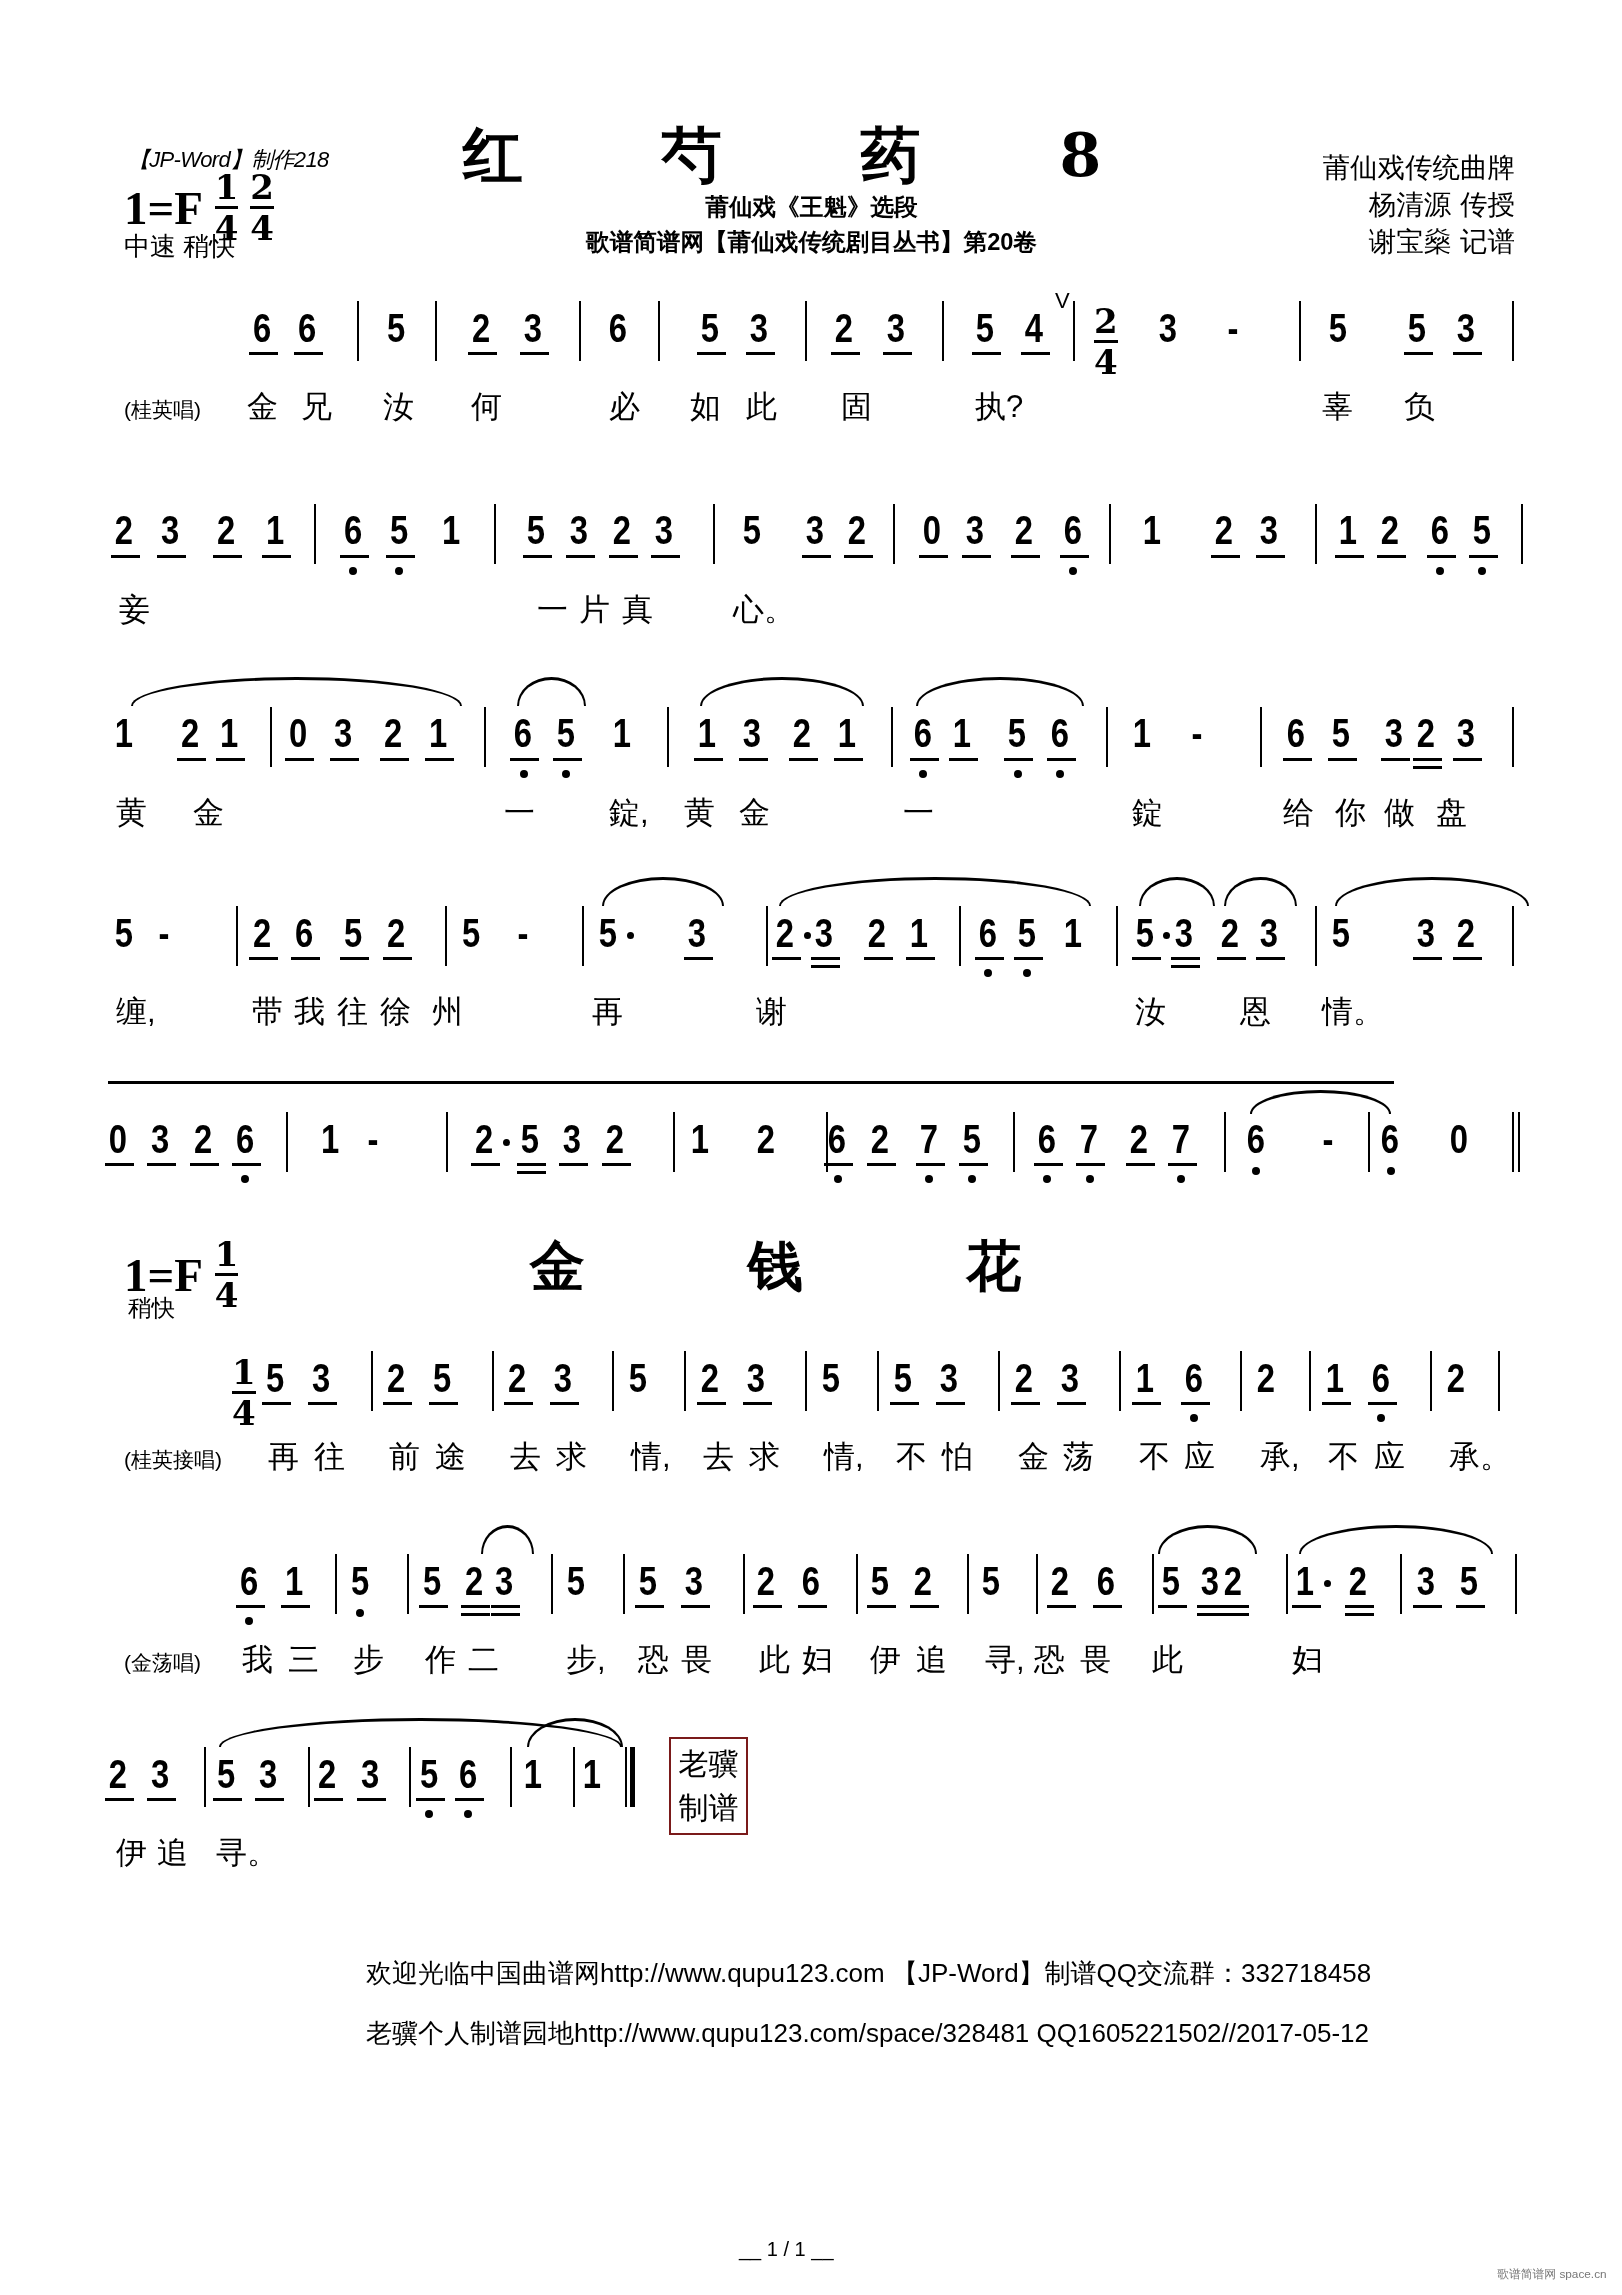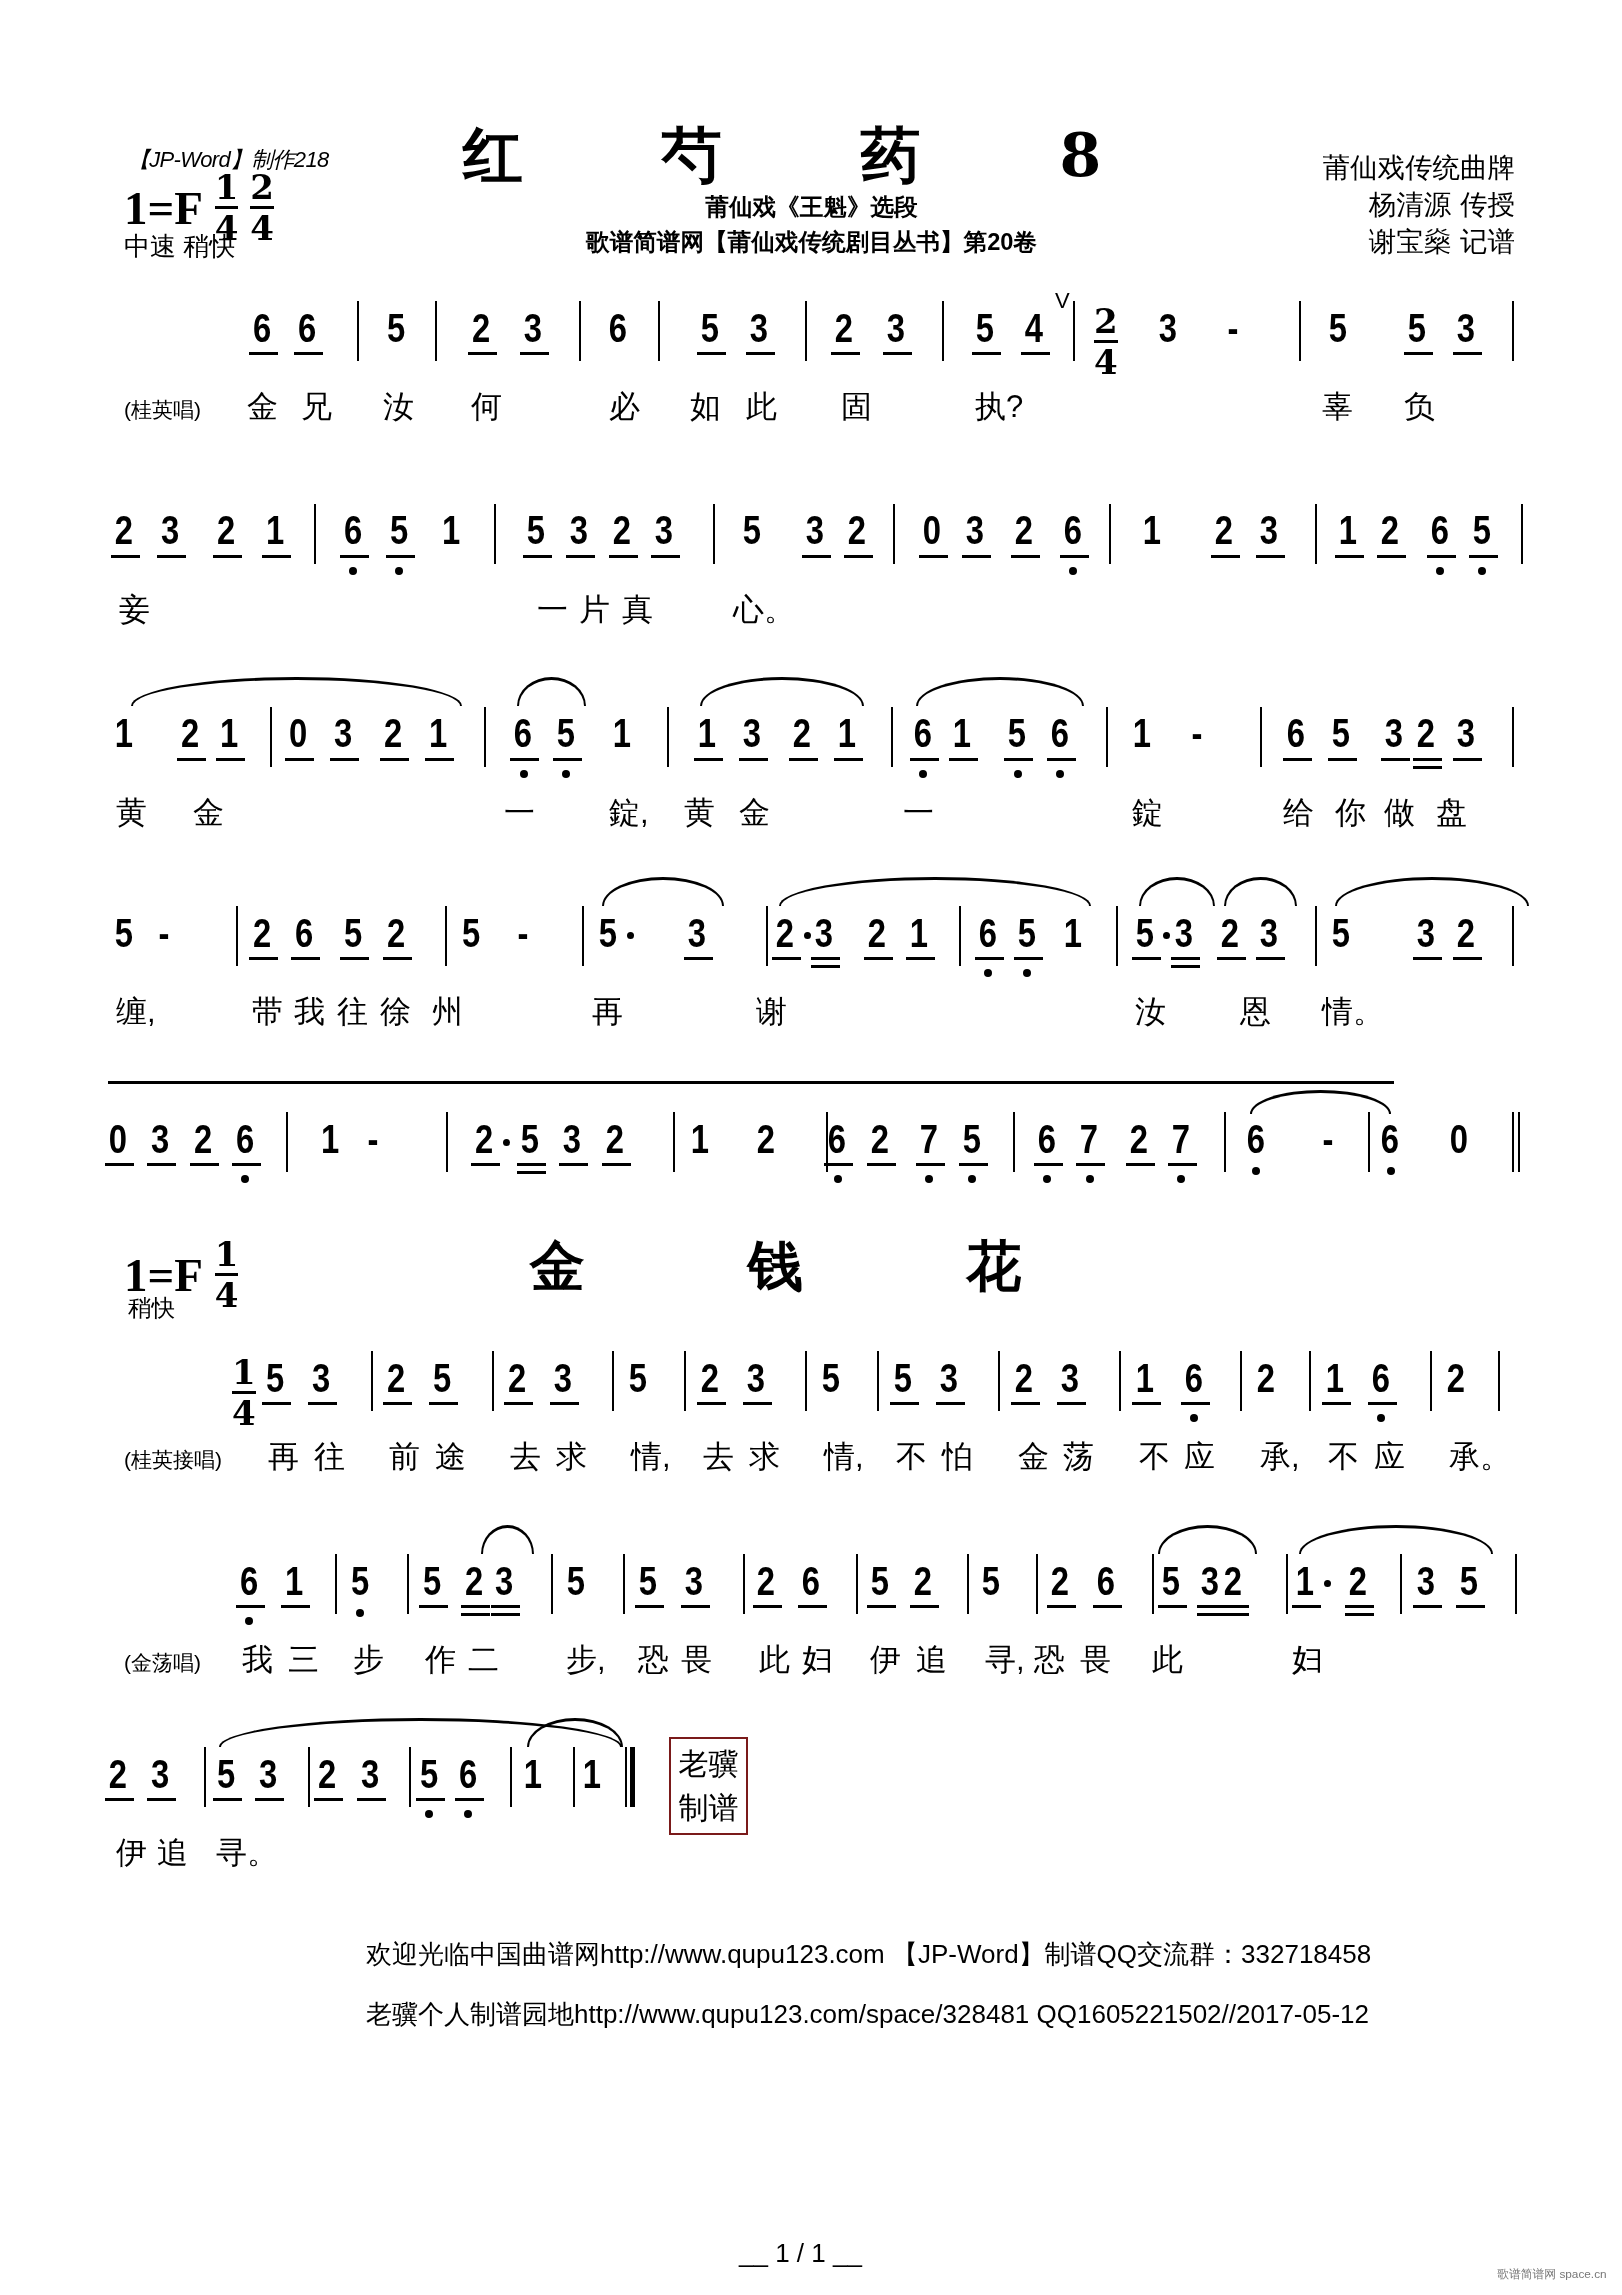--- a/index.html
+++ b/index.html
@@ -18,22 +18,22 @@
   .bar-line { position: absolute; width: 2px; background: #000; }
   .note { position: absolute; font-size: 41px; font-weight: bold; font-family: "Liberation Sans Narrow", "Liberation Sans", sans-serif; transform: scaleX(0.8); transform-origin: center; text-align: center; width: 26px; line-height: 1; }
   .uline { position: absolute; height: 3.3px; background: #000; }
   .dot { position: absolute; width: 7.9px; height: 7.9px; border-radius: 50%; background: #000; }
   .aug { position: absolute; width: 7.2px; height: 7.2px; border-radius: 50%; background: #000; }
   .slur { position: absolute; border-top: 3.3px solid #000; border-radius: 50% 50% 0 0 / 100% 100% 0 0; border-left: 2.6px solid #000; border-right: 2.6px solid #000; border-bottom: none; }
   .lyric { position: absolute; font-size: 31px; }
   .role { position: absolute; font-size: 21px; }
   .timesig { position: absolute; }
   .breath { position: absolute; font-size: 22px; }
-  .footer { left: 366px; font-size: 26px; }
-  .page { left: 739px; top: 2238px; font-size: 26px; }
+  .footer { left: 366px; font-size: 26px; margin-top: 19px; }
+  .page { left: 739px; top: 2238px; font-size: 20px; }
   .stamp { left: 669px; top: 1737px; width: 79px; height: 98px; border: 2.6px solid #7a1a1a; font-size: 30px; text-align: center; line-height: 44px; padding-top: 2.6px; box-sizing: border-box; }
   .wm { right: 16.4px; bottom: 11.8px; font-size: 11.8px; color: #777; }
   .section-key { left: 124px; top: 1237px; font-size: 47px; font-weight: bold; font-family: "Liberation Serif", serif; display: flex; align-items: center; gap: 11.8px; }
   .section-tempo { left: 128px; top: 1292px; font-size: 23.6px; }
   .section-title { left: 0; width: 1623px; text-align: center; top: 1230px; font-size: 55px; font-weight: bold; letter-spacing: 72px; font-family: "DejaVu Serif", serif; }
   .volta-line { position: absolute; height: 3.3px; background: #000; }
 </style>
 </head>
 <body>
 

